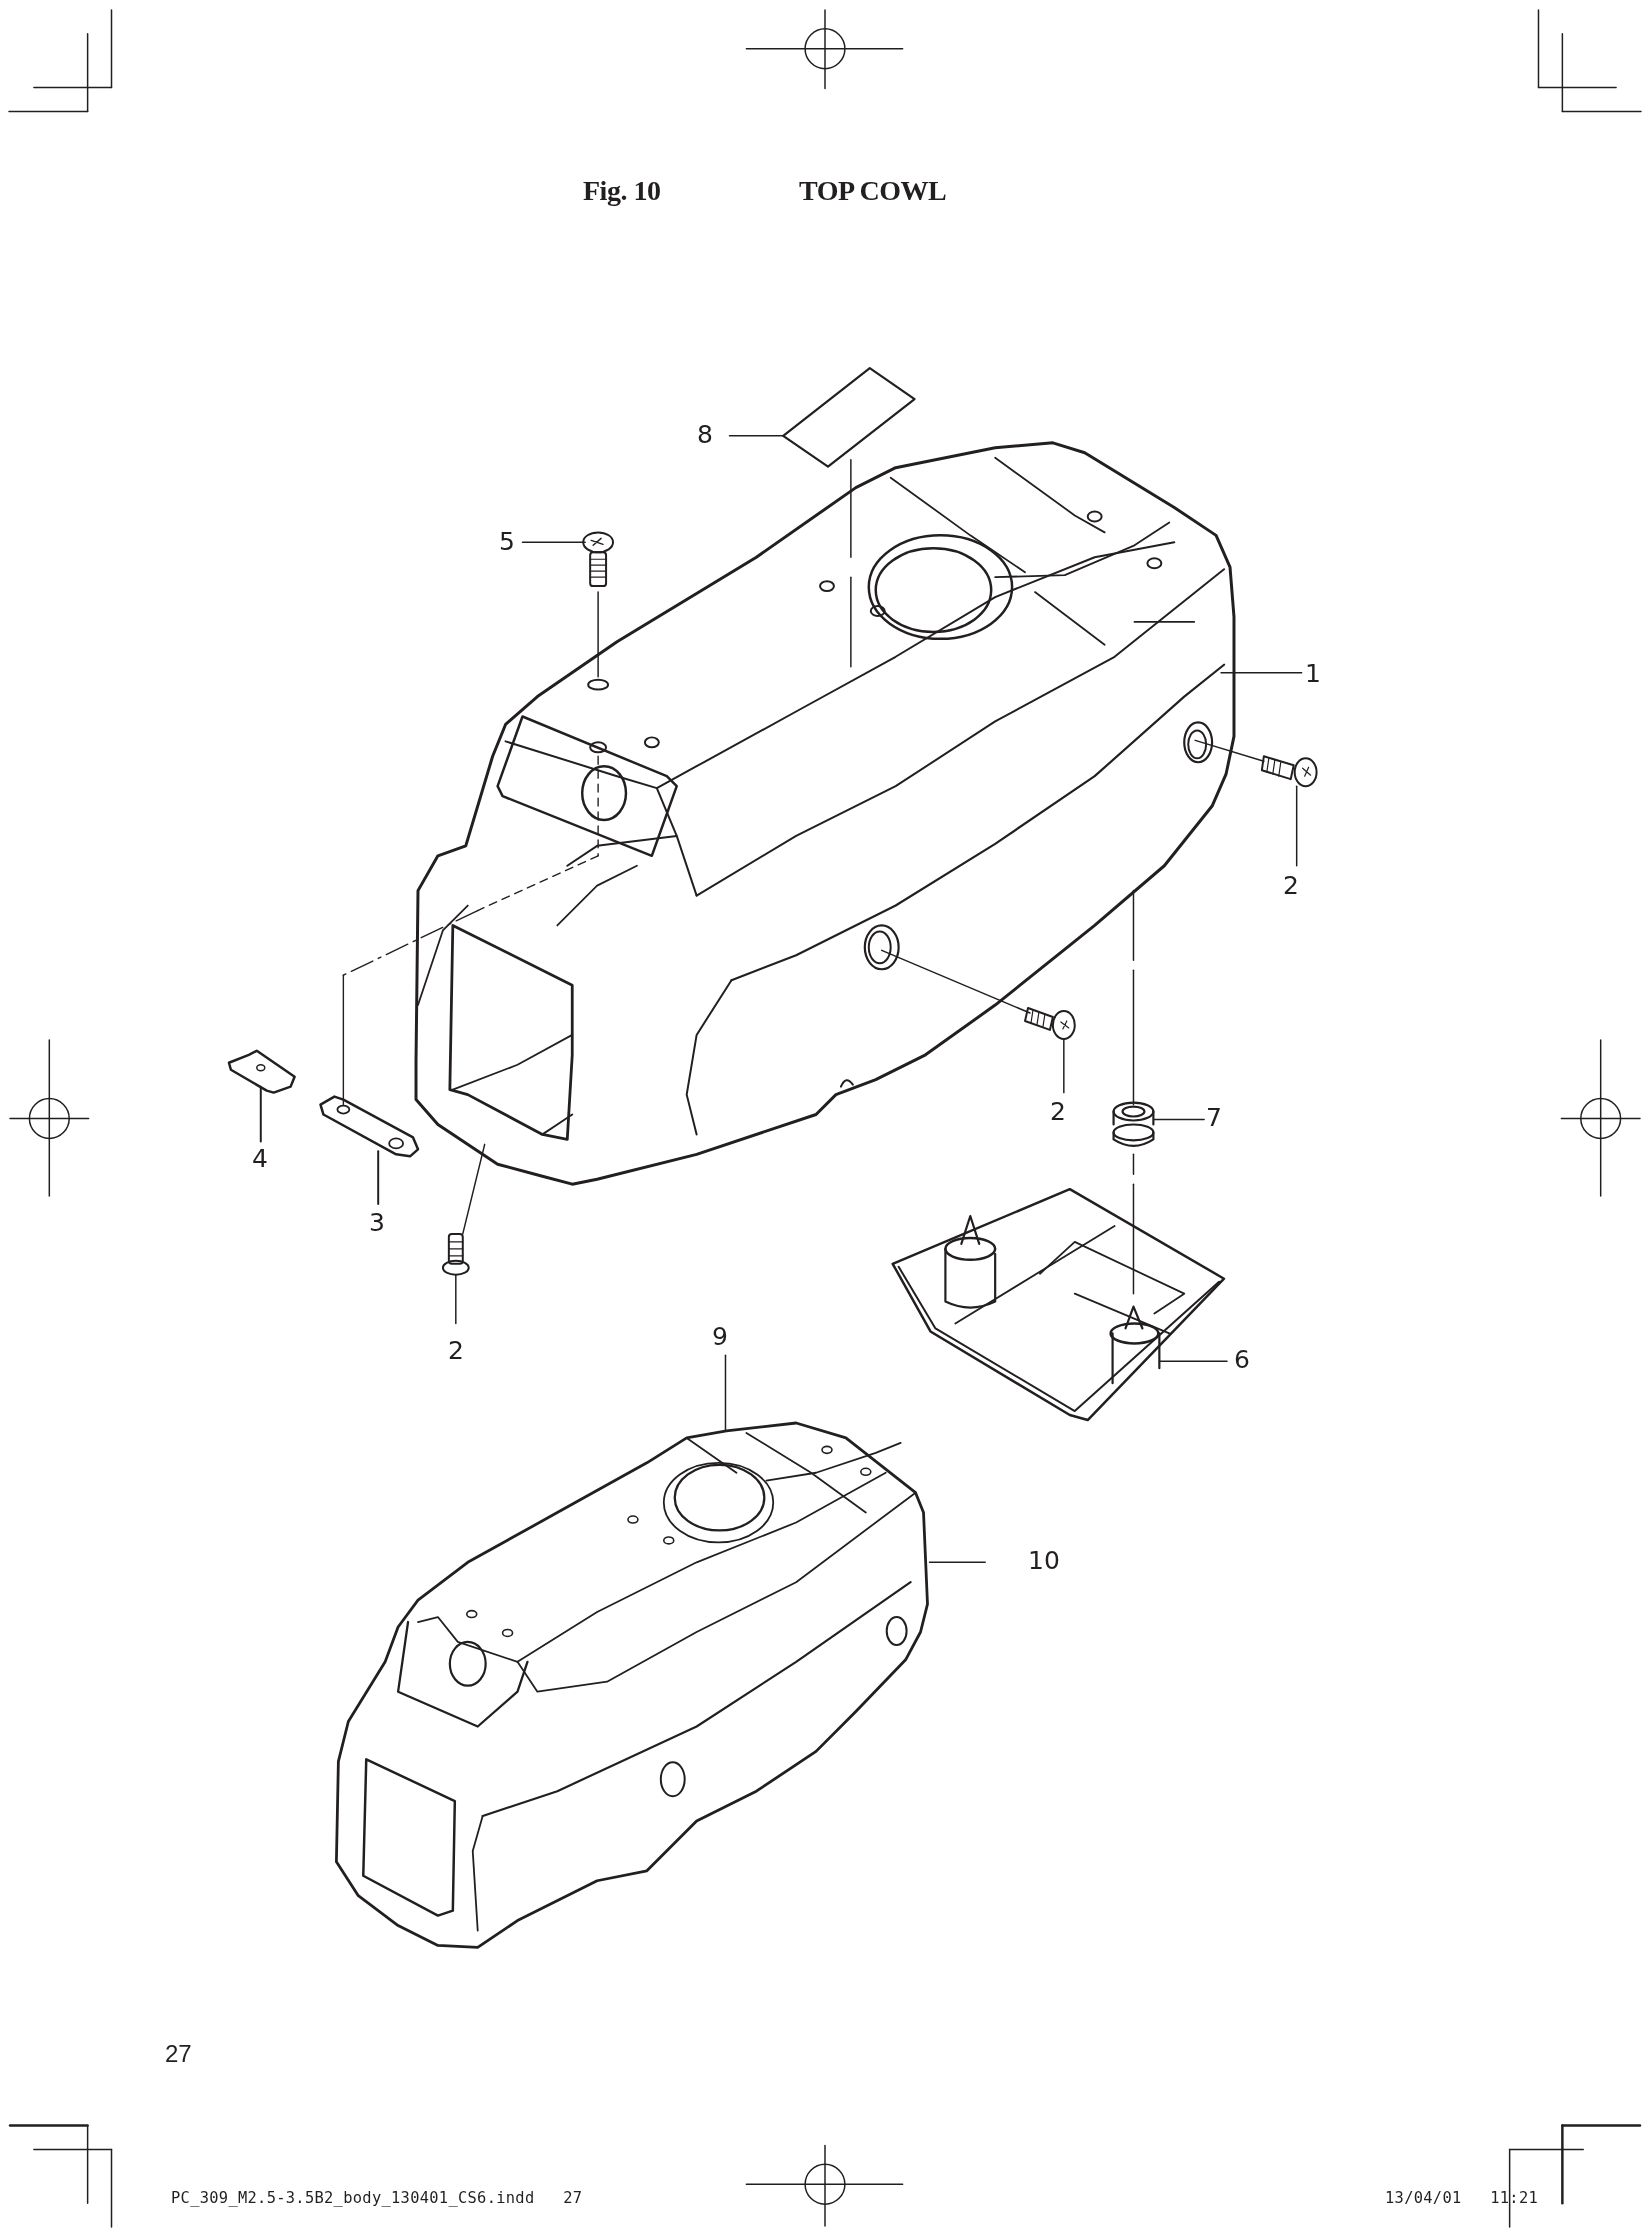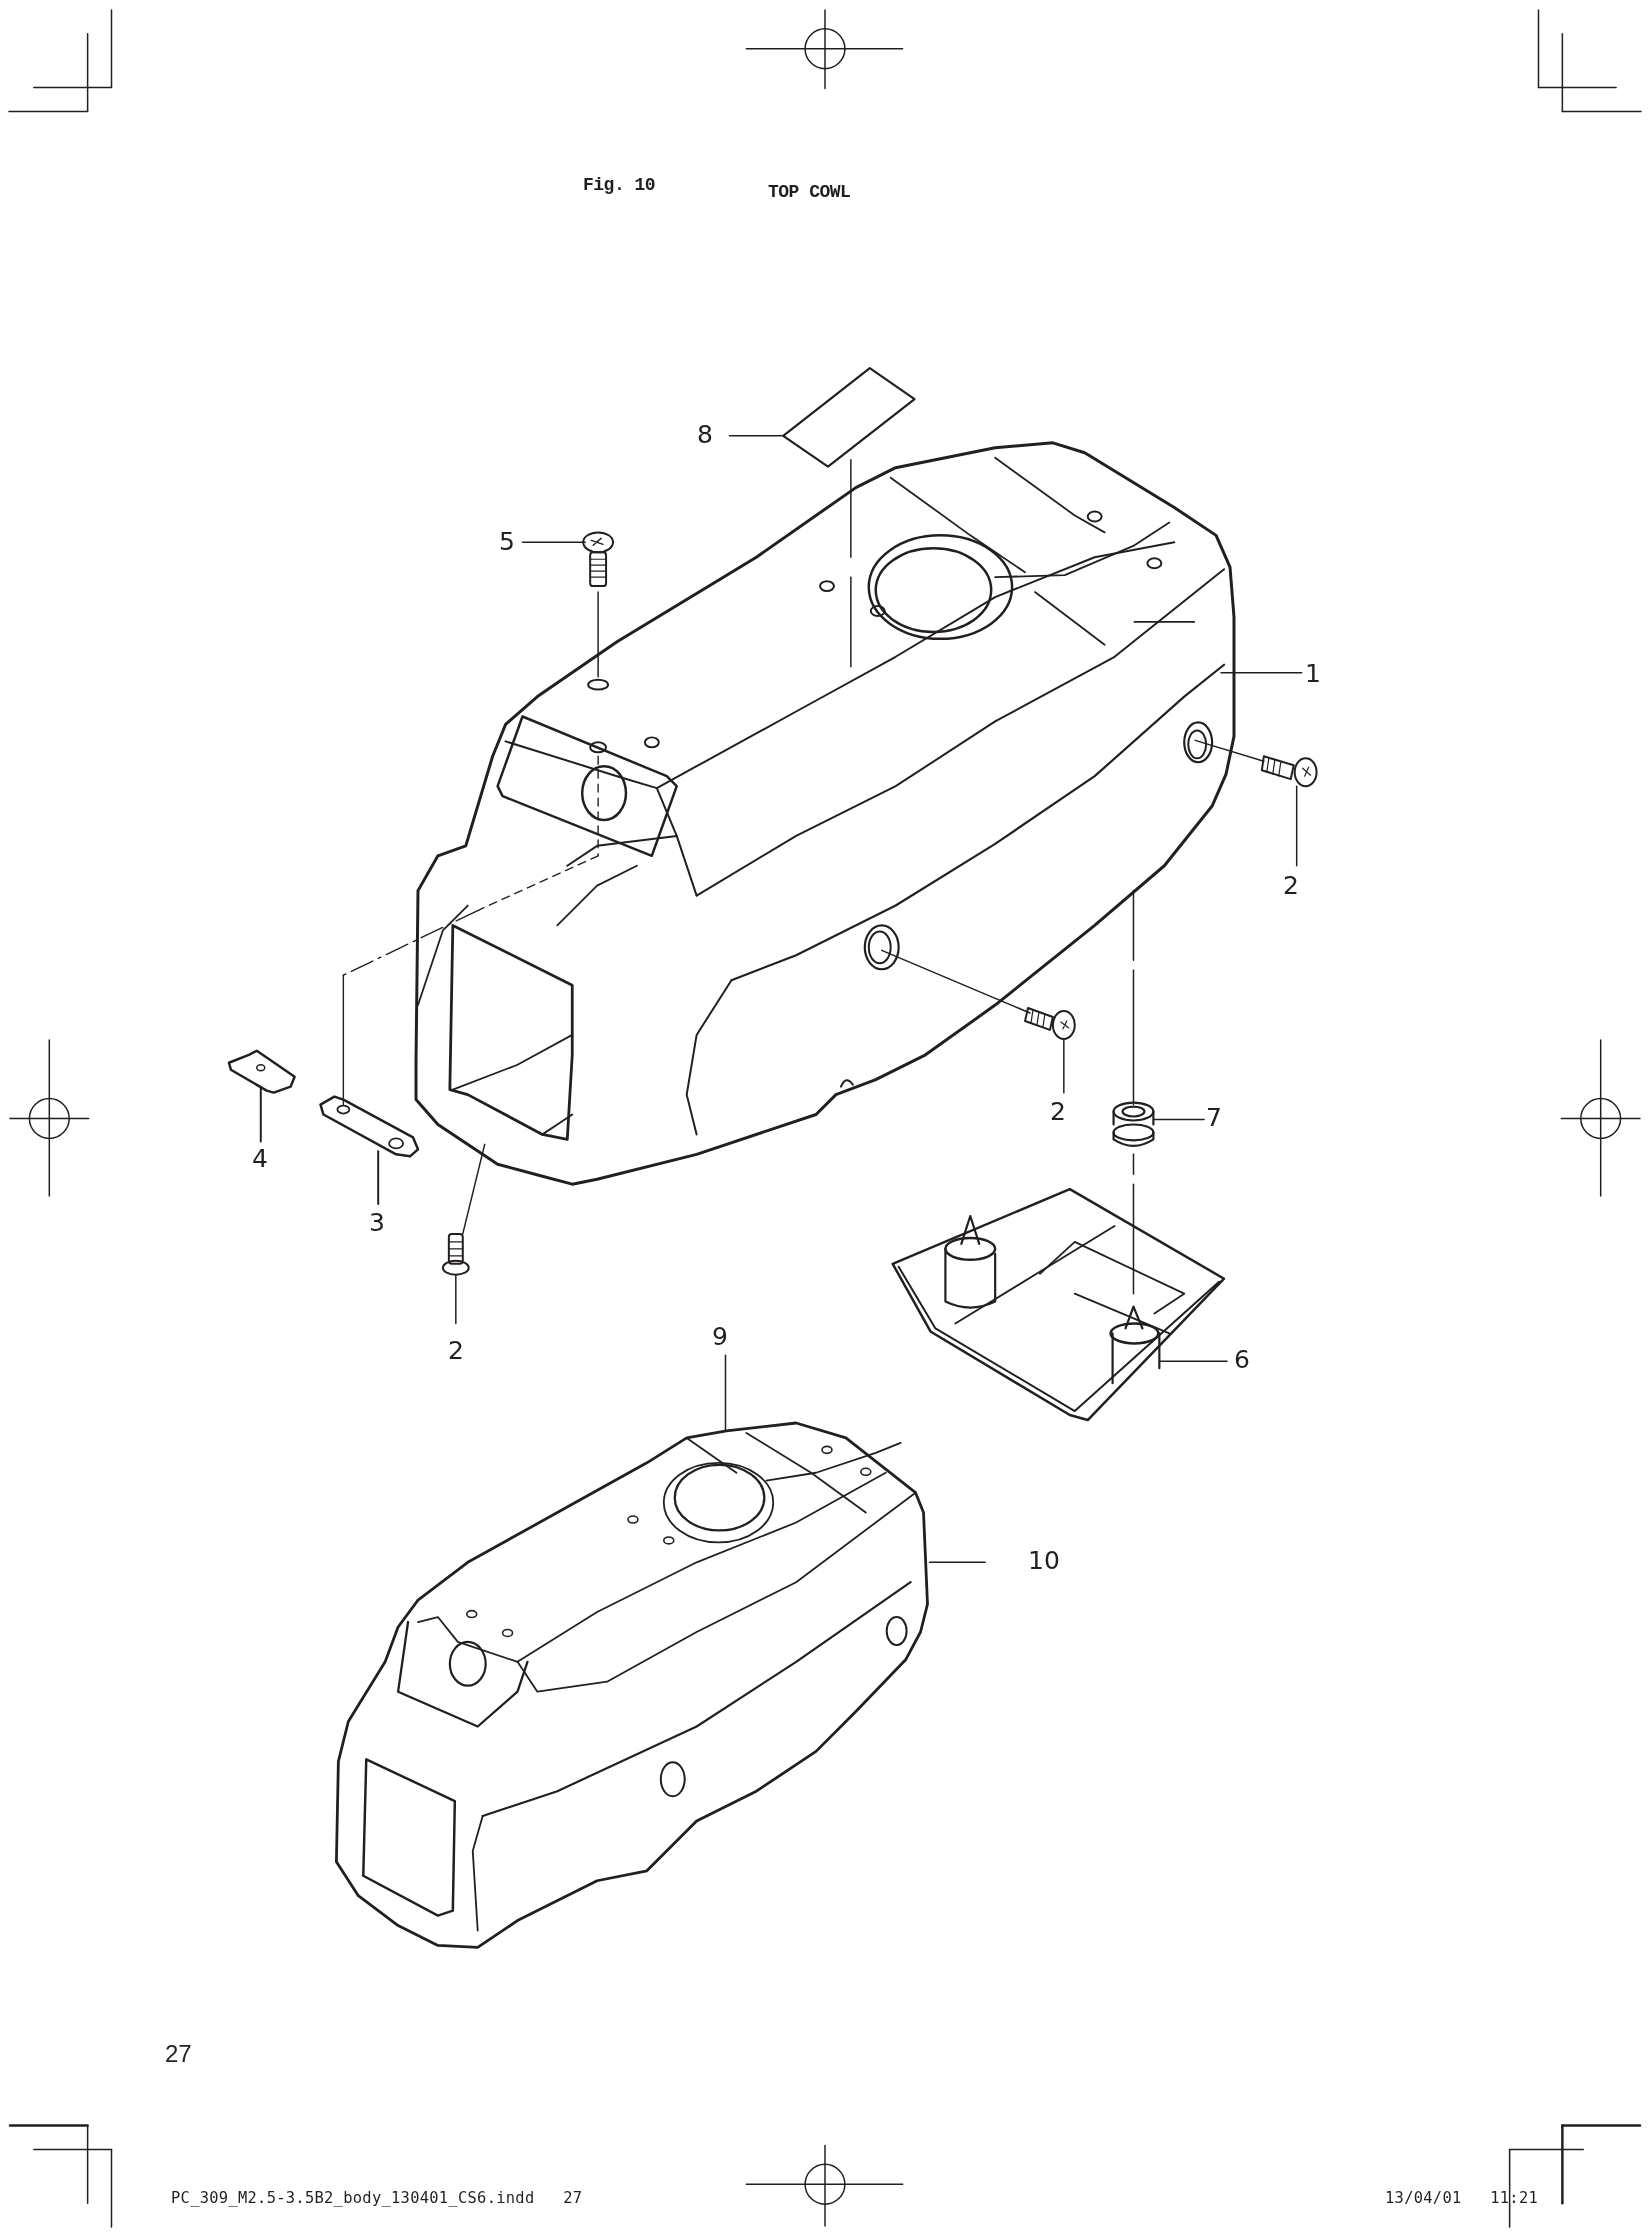--- a/index.html
+++ b/index.html
@@ -1,28 +1,28 @@
 <!DOCTYPE html>
 <html><head>
 <meta charset="utf-8">
 <style>
   html, body { margin: 0; padding: 0; background: #ffffff; }
   body { width: 1650px; height: 2237px; position: relative; overflow: hidden; font-family: "Liberation Sans", sans-serif; color: #231f20; }
   .abs { position: absolute; }
-  .title { font-family: Liberation Mono, monospace; font-weight: bold; font-size: 18px; letter-spacing: -0.5px; top: 175px; }
+  .title { font-family: Liberation Serif, serif; font-weight: bold; font-size: 28px; letter-spacing: -0.5px; top: 175px; }
   .callout { font-family: "DejaVu Sans", sans-serif; font-size: 25px; line-height: 1; }
   .pageno { font-family: "Liberation Sans", sans-serif; font-size: 24px; left: 165px; top: 2040px; }
   .footer { font-family: "DejaVu Sans Mono", monospace; font-size: 15.4px; top: 2189px; letter-spacing: 0.3px; }
   svg.art { position: absolute; left: 0; top: 0; }
 </style>
 </head>
 <body>
 
 <div class="abs title" style="left:583px;">Fig. 10</div>
-<div class="abs title" style="left:768px;margin-top:7px;">TOP COWL</div>
+<div class="abs title" style="left:799px;">TOP COWL</div>
 
 <svg class="art" width="1650" height="2237" viewBox="0 0 1658 2248" fill="none" stroke="#231f20" stroke-linecap="round" stroke-linejoin="round">
 
   <g stroke-width="1.5">
     <line x1="112" y1="10" x2="112" y2="88"></line>
     <line x1="34" y1="88" x2="112" y2="88"></line>
     <line x1="88" y1="34" x2="88" y2="112"></line>
     <line x1="9" y1="112" x2="88" y2="112"></line>
   </g>
 

